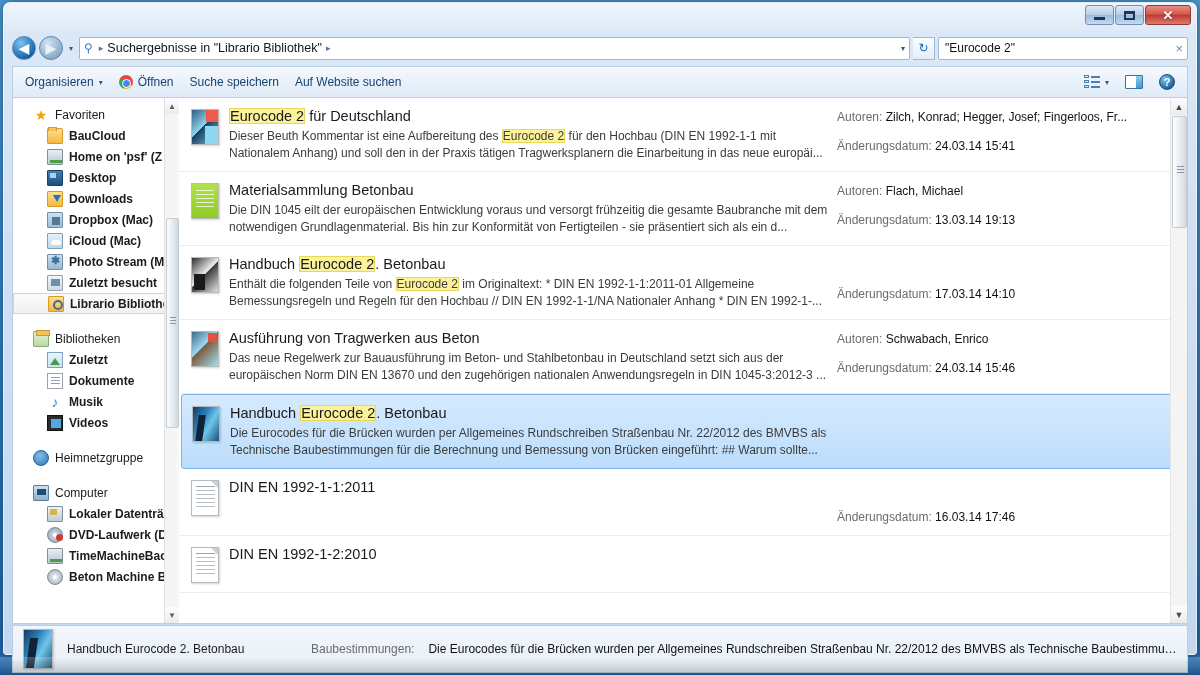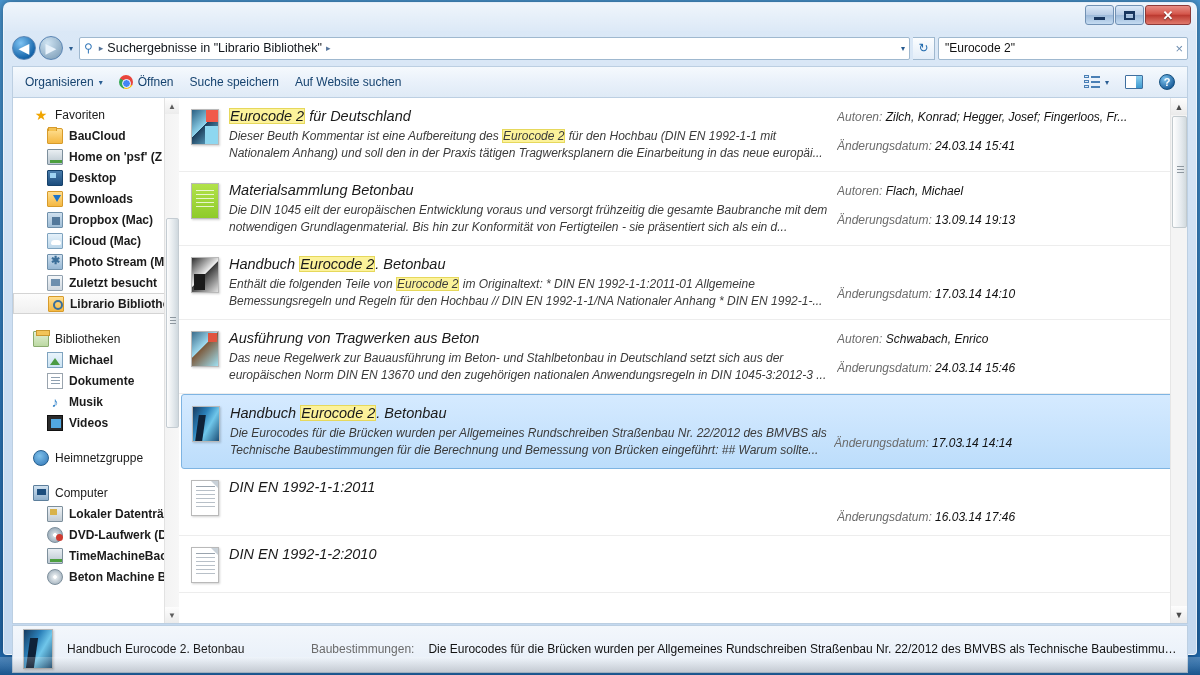--- a/index.html
+++ b/index.html
@@ -187,21 +187,21 @@
   .sb-thumb {
     position:absolute; left:1px; width:13px; top:120px; height:210px;
     background: linear-gradient(90deg,#fdfdfd,#e2e8ec 60%,#cfd8de);
     border:1px solid #c4ccd2; border-radius:2px;
   }
   .sb-thumb::after{content:"";position:absolute;left:3px;top:50%;margin-top:-3px;width:6px;height:1px;
     background:#8d979f;box-shadow:0 3px 0 #8d979f,0 -3px 0 #8d979f;}
 
   
   #results {
-    flex: 1 1 auto; position:relative; background:#fff; overflow:hidden;font-style:italic;
+    flex: 1 1 auto; position:relative; background:#fff; overflow:hidden;
   }
   .result {
     display:flex; padding: 9px 0 9px 8px; border-bottom:1px solid #ededed;
     position:relative;
   }
   .result.selected {
     background: linear-gradient(180deg,#d5eaff 0%, #bcddfb 100%);
     border:1px solid #7eb4e2; border-radius:3px;
     margin: 0 2px; padding-left: 6px;
   }
@@ -403,21 +403,21 @@
             </div>
           </div>
           <div class="gap"></div>
           <div class="nav-group">
             <div class="nav-row head">
               <span class="ic libs"></span>
               <span class="nav-label">Bibliotheken</span>
             </div>
             <div class="nav-row child">
               <span class="ic pic"></span>
-              <span class="nav-label">Michael</span>
+              <span class="nav-label">Zuletzt</span>
             </div>
             <div class="nav-row child">
               <span class="ic doc"></span>
               <span class="nav-label">Dokumente</span>
             </div>
             <div class="nav-row child">
               <span class="ic music">♪</span>
               <span class="nav-label">Musik</span>
             </div>
             <div class="nav-row child">
@@ -477,21 +477,21 @@
             </div>
           </div>
           <div class="result">
             <div class="thumb t2"></div>
             <div class="rmain">
               <div class="rtitle"><span>Materialsammlung Betonbau</span></div>
               <div class="rsnip"><span> Die DIN 1045 eilt der europäischen Entwicklung voraus und versorgt frühzeitig die gesamte Baubranche mit dem notwendigen Grundlagenmaterial. Bis hin zur Konformität von Fertigteilen - sie präsentiert sich als ein d...</span></div>
             </div>
             <div class="rmeta">
               <div class="mrow"><span class="mlab">Autoren: </span><span class="mval">Flach, Michael</span></div>
-              <div class="mrow last"><span class="mlab">Änderungsdatum: </span><span class="mval">13.09.14 19:13</span></div>
+              <div class="mrow last"><span class="mlab">Änderungsdatum: </span><span class="mval">13.03.14 19:13</span></div>
             </div>
           </div>
           <div class="result">
             <div class="thumb t3"></div>
             <div class="rmain">
               <div class="rtitle"><span>Handbuch </span><mark>Eurocode 2</mark><span>. Betonbau</span></div>
               <div class="rsnip"><span> Enthält die folgenden Teile von </span><mark>Eurocode 2</mark><span> im Originaltext: * DIN EN 1992-1-1:2011-01 Allgemeine Bemessungsregeln und Regeln für den Hochbau // DIN EN 1992-1-1/NA Nationaler Anhang * DIN EN 1992-1-...</span></div>
             </div>
             <div class="rmeta">
               <div class="mrow">&nbsp;</div>
@@ -510,21 +510,20 @@
             </div>
           </div>
           <div class="result selected">
             <div class="thumb t5"></div>
             <div class="rmain">
               <div class="rtitle"><span>Handbuch </span><mark>Eurocode 2</mark><span>. Betonbau</span></div>
               <div class="rsnip"><span> Die Eurocodes für die Brücken wurden per Allgemeines Rundschreiben Straßenbau Nr. 22/2012 des BMVBS als Technische Baubestimmungen für die Berechnung und Bemessung von Brücken eingeführt: ## Warum sollte...</span></div>
             </div>
             <div class="rmeta">
               <div class="mrow">&nbsp;</div>
-              <div class="mrow last"><span class="mlab">Änderungsdatum: </span><span class="mval">17.03.14 14:14</span></div>
             </div>
           </div>
           <div class="result">
             <div class="thumb tdoc"></div>
             <div class="rmain">
               <div class="rtitle"><span>DIN EN 1992-1-1:2011</span></div>
             </div>
             <div class="rmeta">
               <div class="mrow">&nbsp;</div>
               <div class="mrow last"><span class="mlab">Änderungsdatum: </span><span class="mval">16.03.14 17:46</span></div>

